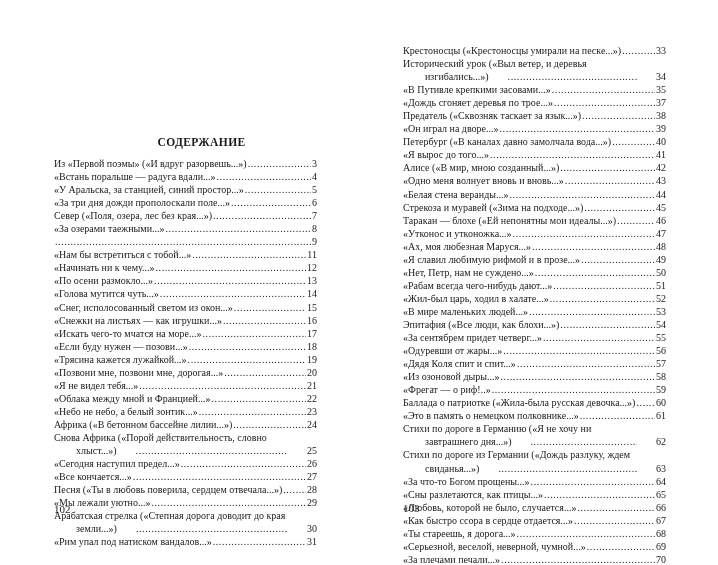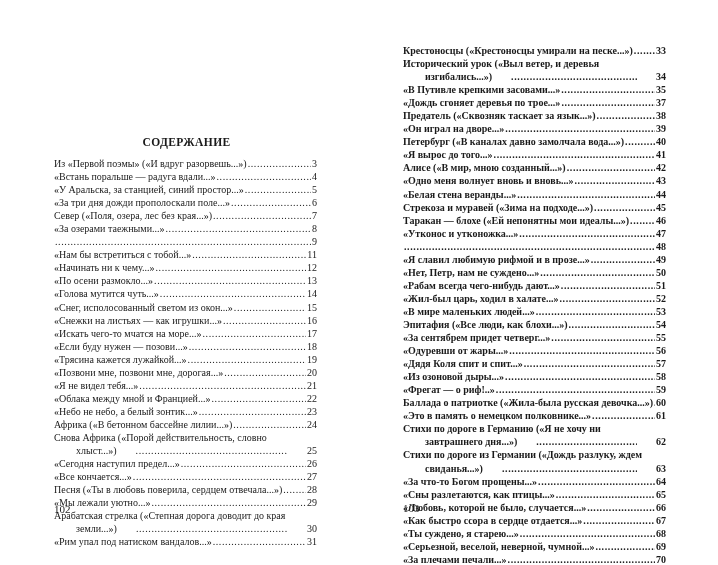--- a/index.html
+++ b/index.html
@@ -1,25 +1,25 @@
 <!DOCTYPE html>
 <html><head>
 <meta charset="utf-8">
 <style>
   html, body { margin: 0; padding: 0; background: #ffffff; }
   body { width: 718px; height: 565px; position: relative; overflow: hidden;
          font-family: "DejaVu Serif", "Liberation Serif", serif; color: #1a1a1a; }
   .page { position: absolute; top: 0; }
   #left-page { left: 54px; width: 263px; }
   #right-page { left: 403px; width: 263px; }
-  .toc-title { position: absolute; left: 1px; width: 263px; top: 136px; text-align: center;
+  .toc-title { position: absolute; left: 16px; width: 263px; top: 136px; text-align: center;
                font-family: "Liberation Serif", serif; font-weight: bold; font-size: 11.5px; letter-spacing: 0.4px; }
   .toc { position: absolute; left: 0; width: 263px; margin: 0; padding: 0; list-style: none; }
   #left-page .toc { top: 157px; }
-  #right-page .toc { top: 44px; font-weight: bold; }
+  #right-page .toc { top: 44px; }
   .entry { font-family: "Liberation Serif", serif; font-size: 10px; line-height: 13.05px; }
   .row { display: flex; align-items: baseline; white-space: nowrap; }
   .row .t { flex: 0 0 auto; }
   .row .dots { flex: 1 1 auto; overflow: hidden; margin: 0 1px; }
   .row .dots::before { content: "........................................................................................................................................................................"; letter-spacing: 0.6px; }
   .row .n { flex: 0 0 auto; text-align: right; }
   .first { white-space: nowrap; }
   .cont { padding-left: 22px; gap: 18px; }
   .folio { position: absolute; width: 263px; left: 0; 
            font-family: "Liberation Serif", serif; font-size: 11px; }
@@ -329,20 +329,21 @@
       </li>
       <li class="entry">
         <div class="row">
           <span class="t">«Утконос и утконожка...»</span>
           <span class="dots"></span>
           <span class="n">47</span>
         </div>
       </li>
       <li class="entry">
         <div class="row">
+          <span class="t">«Ах, моя любезная Маруся...»</span>
           <span class="dots"></span>
           <span class="n">48</span>
         </div>
       </li>
       <li class="entry">
         <div class="row">
           <span class="t">«Я славил любимую рифмой и в прозе...»</span>
           <span class="dots"></span>
           <span class="n">49</span>
         </div>
@@ -470,21 +471,21 @@
       </li>
       <li class="entry">
         <div class="row">
           <span class="t">«Как быстро ссора в сердце отдается...»</span>
           <span class="dots"></span>
           <span class="n">67</span>
         </div>
       </li>
       <li class="entry">
         <div class="row">
-          <span class="t">«Ты суждено, я старею...»</span>
+          <span class="t">«Ты стареешь, я дорога...»</span>
           <span class="dots"></span>
           <span class="n">68</span>
         </div>
       </li>
       <li class="entry">
         <div class="row">
           <span class="t">«Серьезной, веселой, неверной, чумной...»</span>
           <span class="dots"></span>
           <span class="n">69</span>
         </div>

